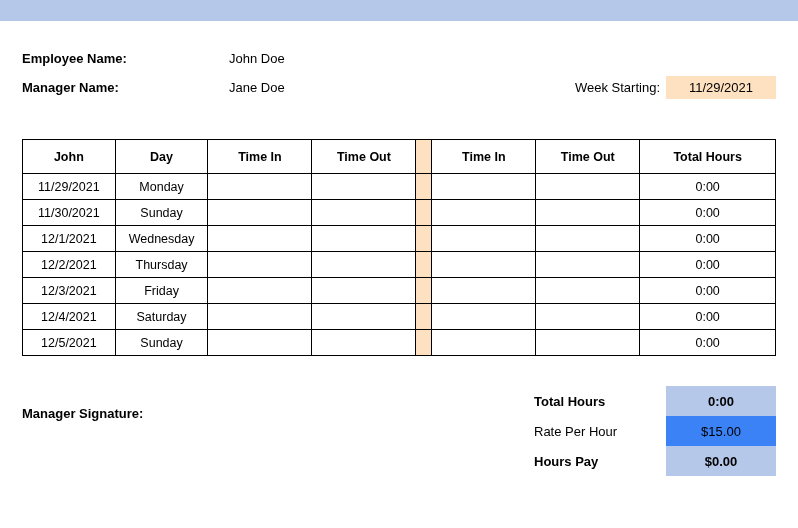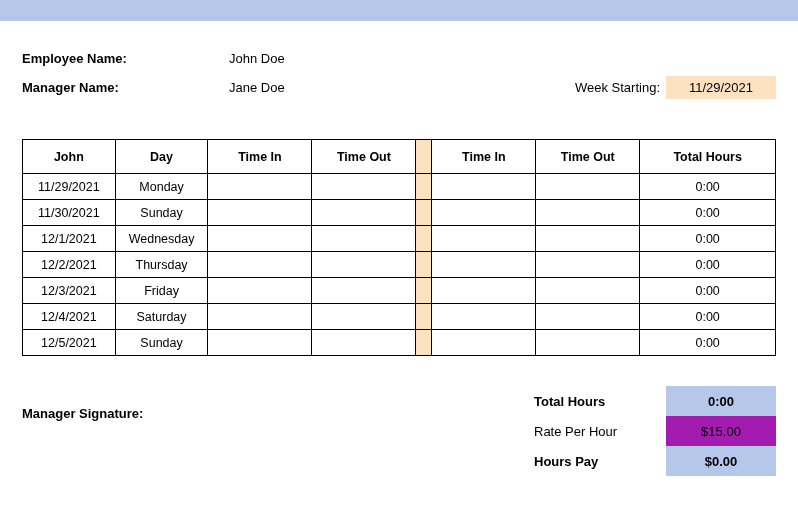--- a/index.html
+++ b/index.html
@@ -71,21 +71,21 @@
   .sig-row { display: flex; align-items: flex-end; margin-bottom: 28px; }
   .sig-lbl { font-weight: bold; margin-right: 8px; }
   .sig-line { border-bottom: 1px solid #000; width: 210px; height: 16px; }
   .totals-col { width: 250px; }
   .totals-table { width: 100%; border-collapse: collapse; }
   .totals-table td { height: 30px; padding: 4px 8px; }
   .totals-table td.left { text-align: left; font-weight: normal; }
   .totals-table td.leftb { text-align: left; font-weight: bold; }
   .totals-table td.right { text-align: center; width: 110px; }
   .bg-blue { background: #b5c8ea; }
-  .bg-peach { background: #a21caf; }
+  .bg-peach { background: #3b82f6; }
   .bold { font-weight: bold; }
 </style>
 </head>
 <body>
 
 <div class="topbar"></div>
 
 <div class="header">
   <div class="row">
     <div class="lbl">Employee Name:</div>

